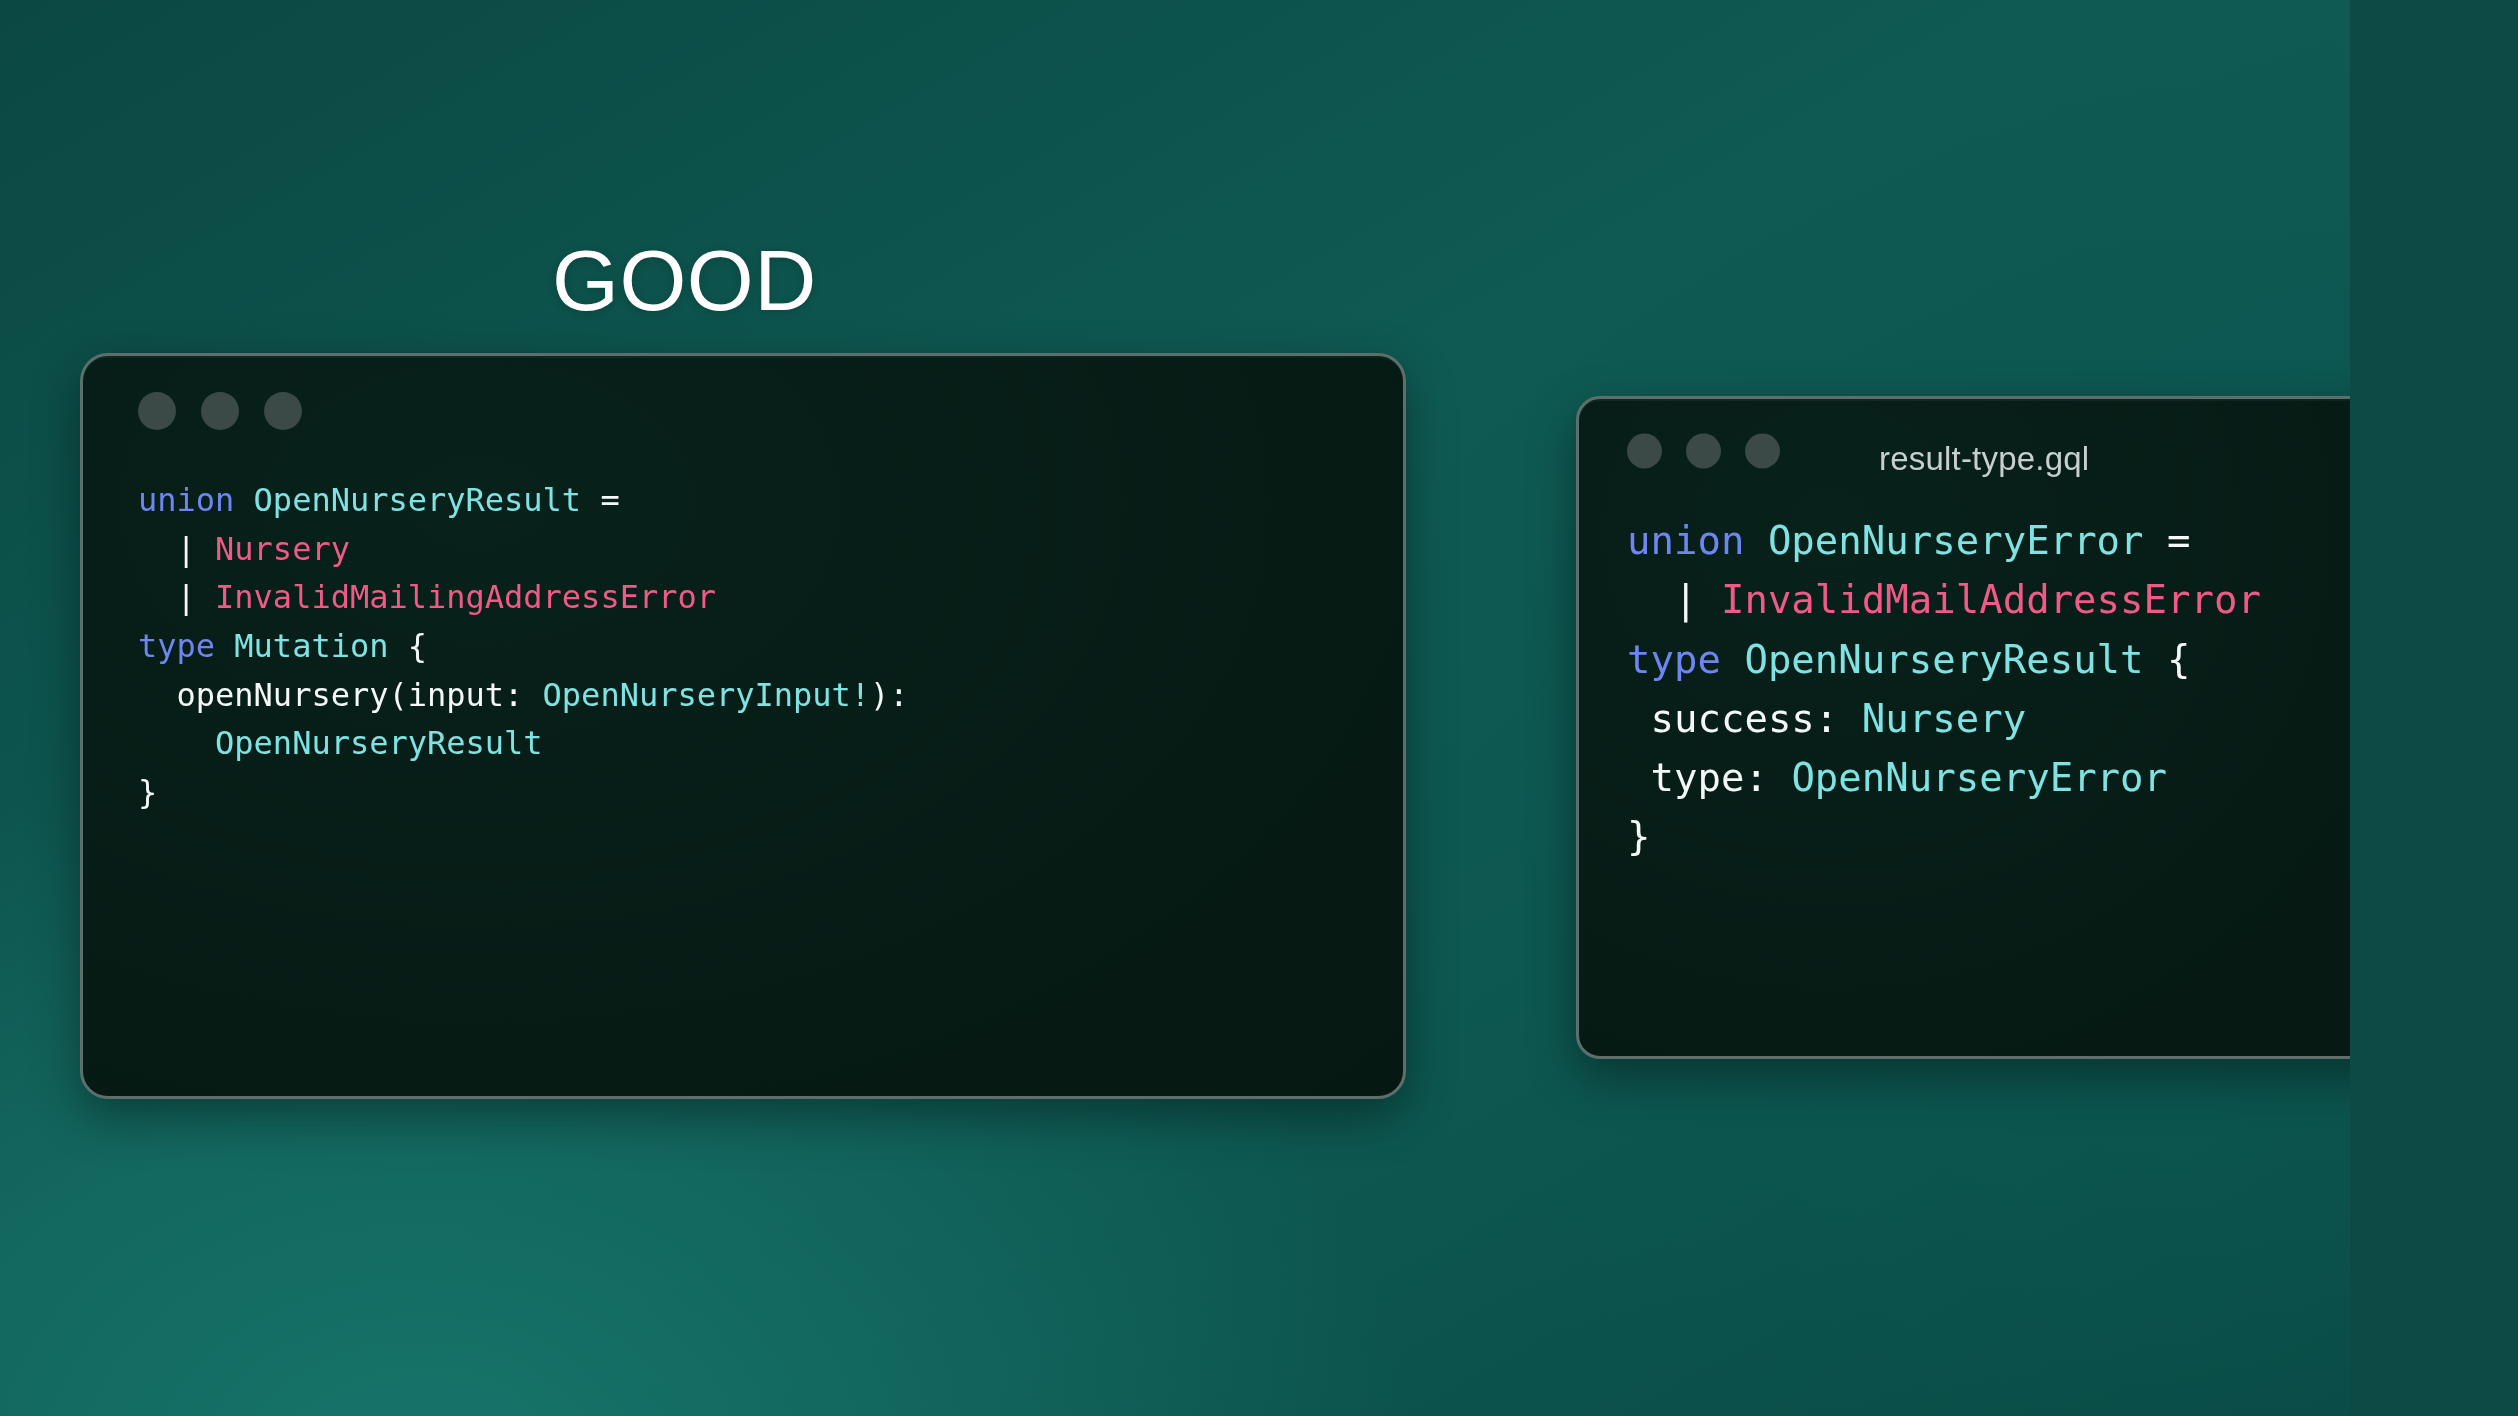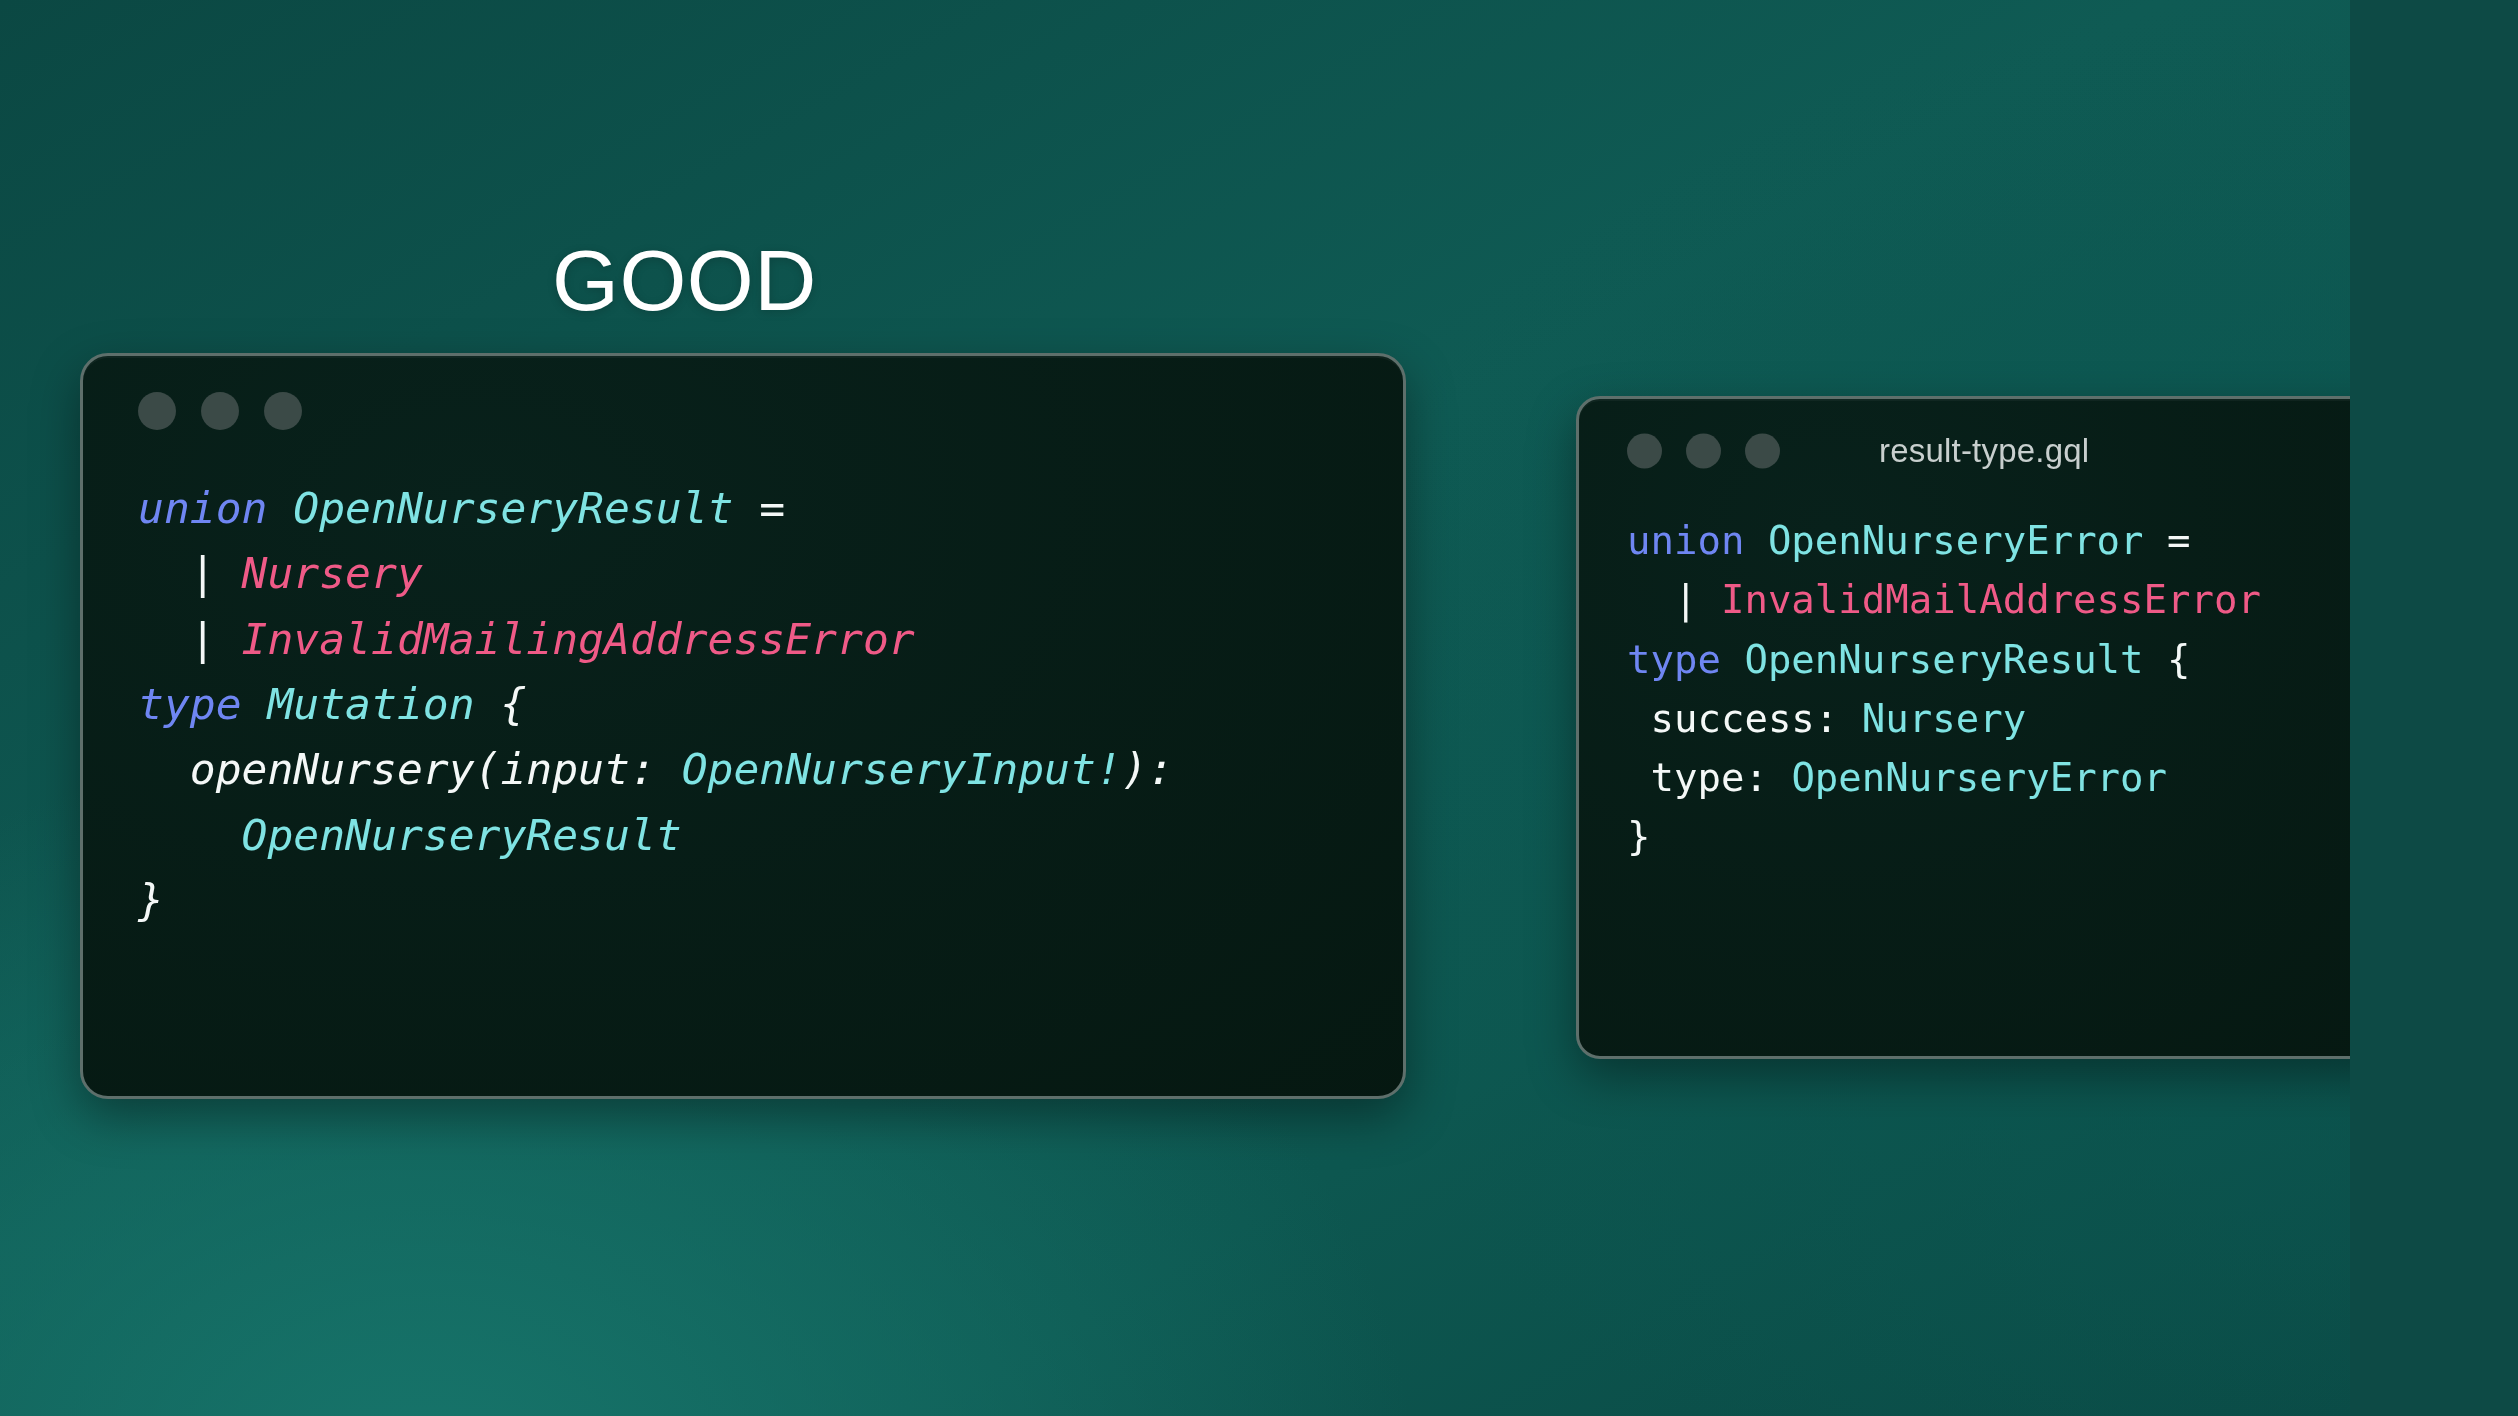--- a/index.html
+++ b/index.html
@@ -101,33 +101,33 @@
     color: #c8cfce;
     font-family: "Liberation Sans", sans-serif;
     font-size: 37px;
     font-weight: 400;
     letter-spacing: 0.2px;
   }
   #card-right .filename {
     font-size: 33px;
     text-align: left;
     left: 300px;
+    margin-top: 8px;
   }
 
   
   .code {
     font-family: "DejaVu Sans Mono", "Liberation Mono", monospace;
     white-space: pre;
     margin: 0;
   }
   #code-left {
     padding: 10px 0 0 55px;
-    font-size: 43px;
+    font-size: 32px;
     line-height: 1.52;
-    font-style: italic;
   }
   #code-right {
     padding: 8px 0 0 48px;
     font-size: 39px;
     line-height: 1.52;
   }
 
   .tok-kw    { color: #6f86f2; }
   .tok-type  { color: #7fe3e3; }
   .tok-err   { color: #ef5a87; }

